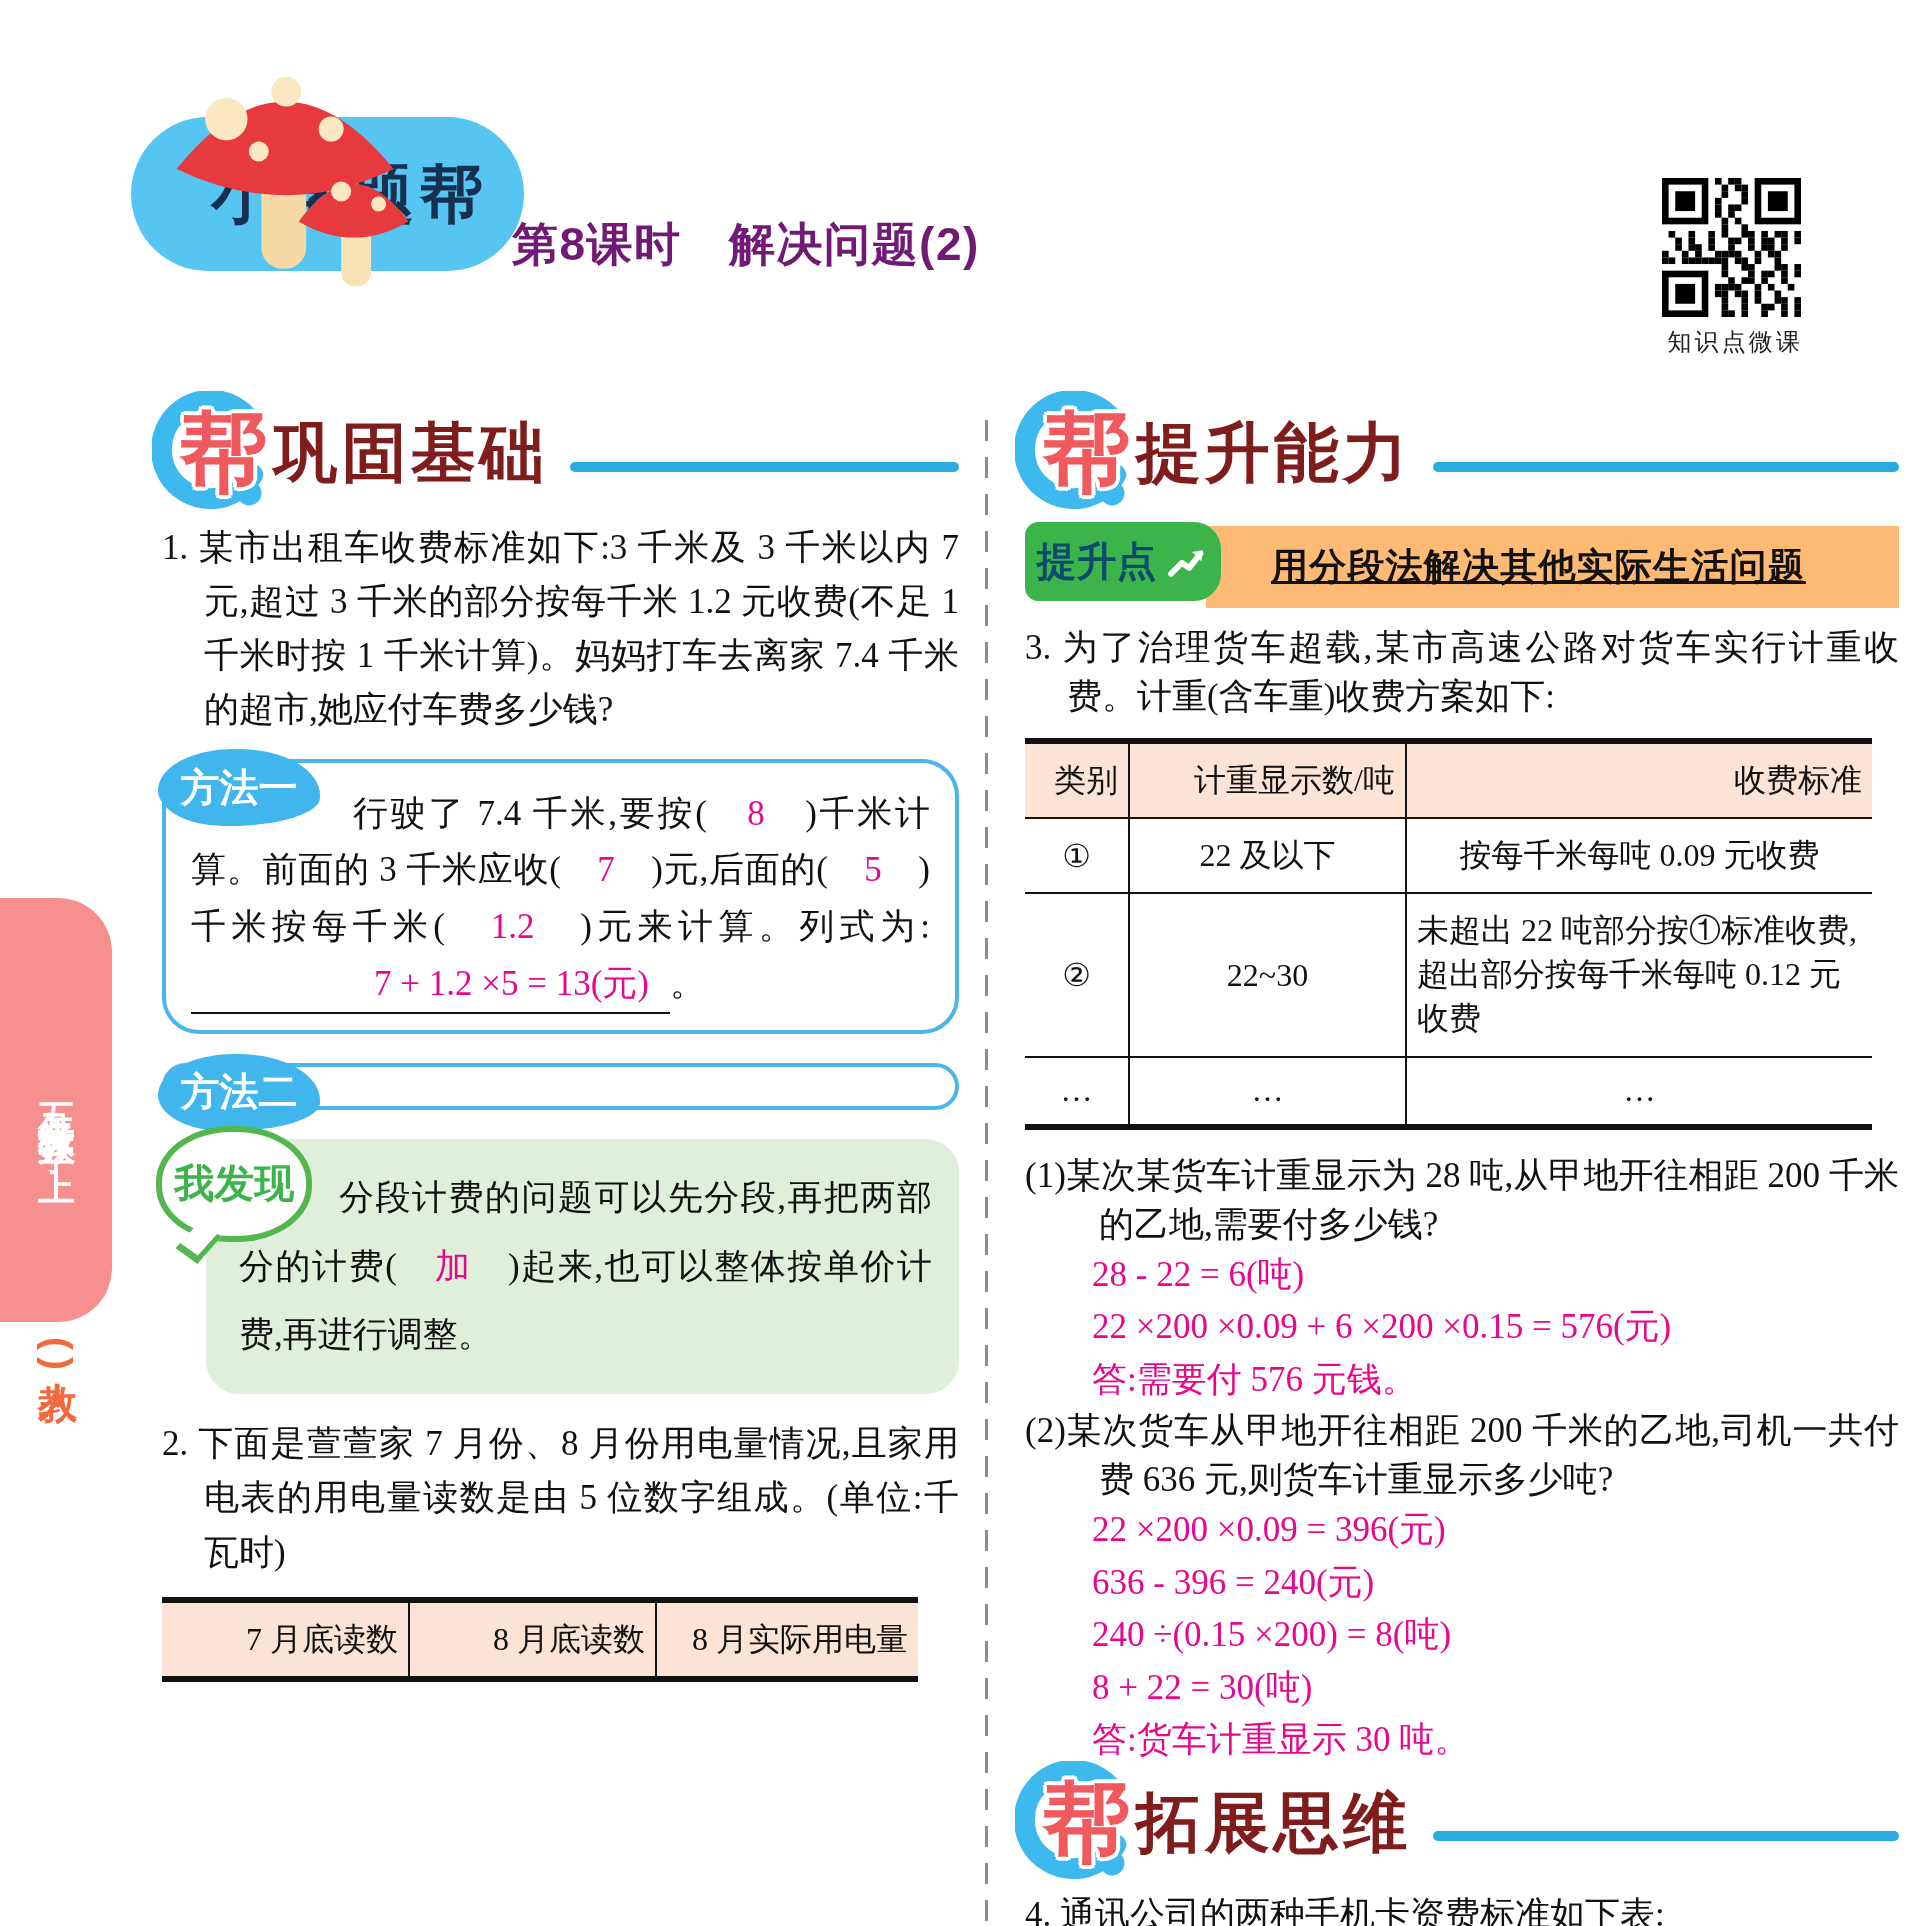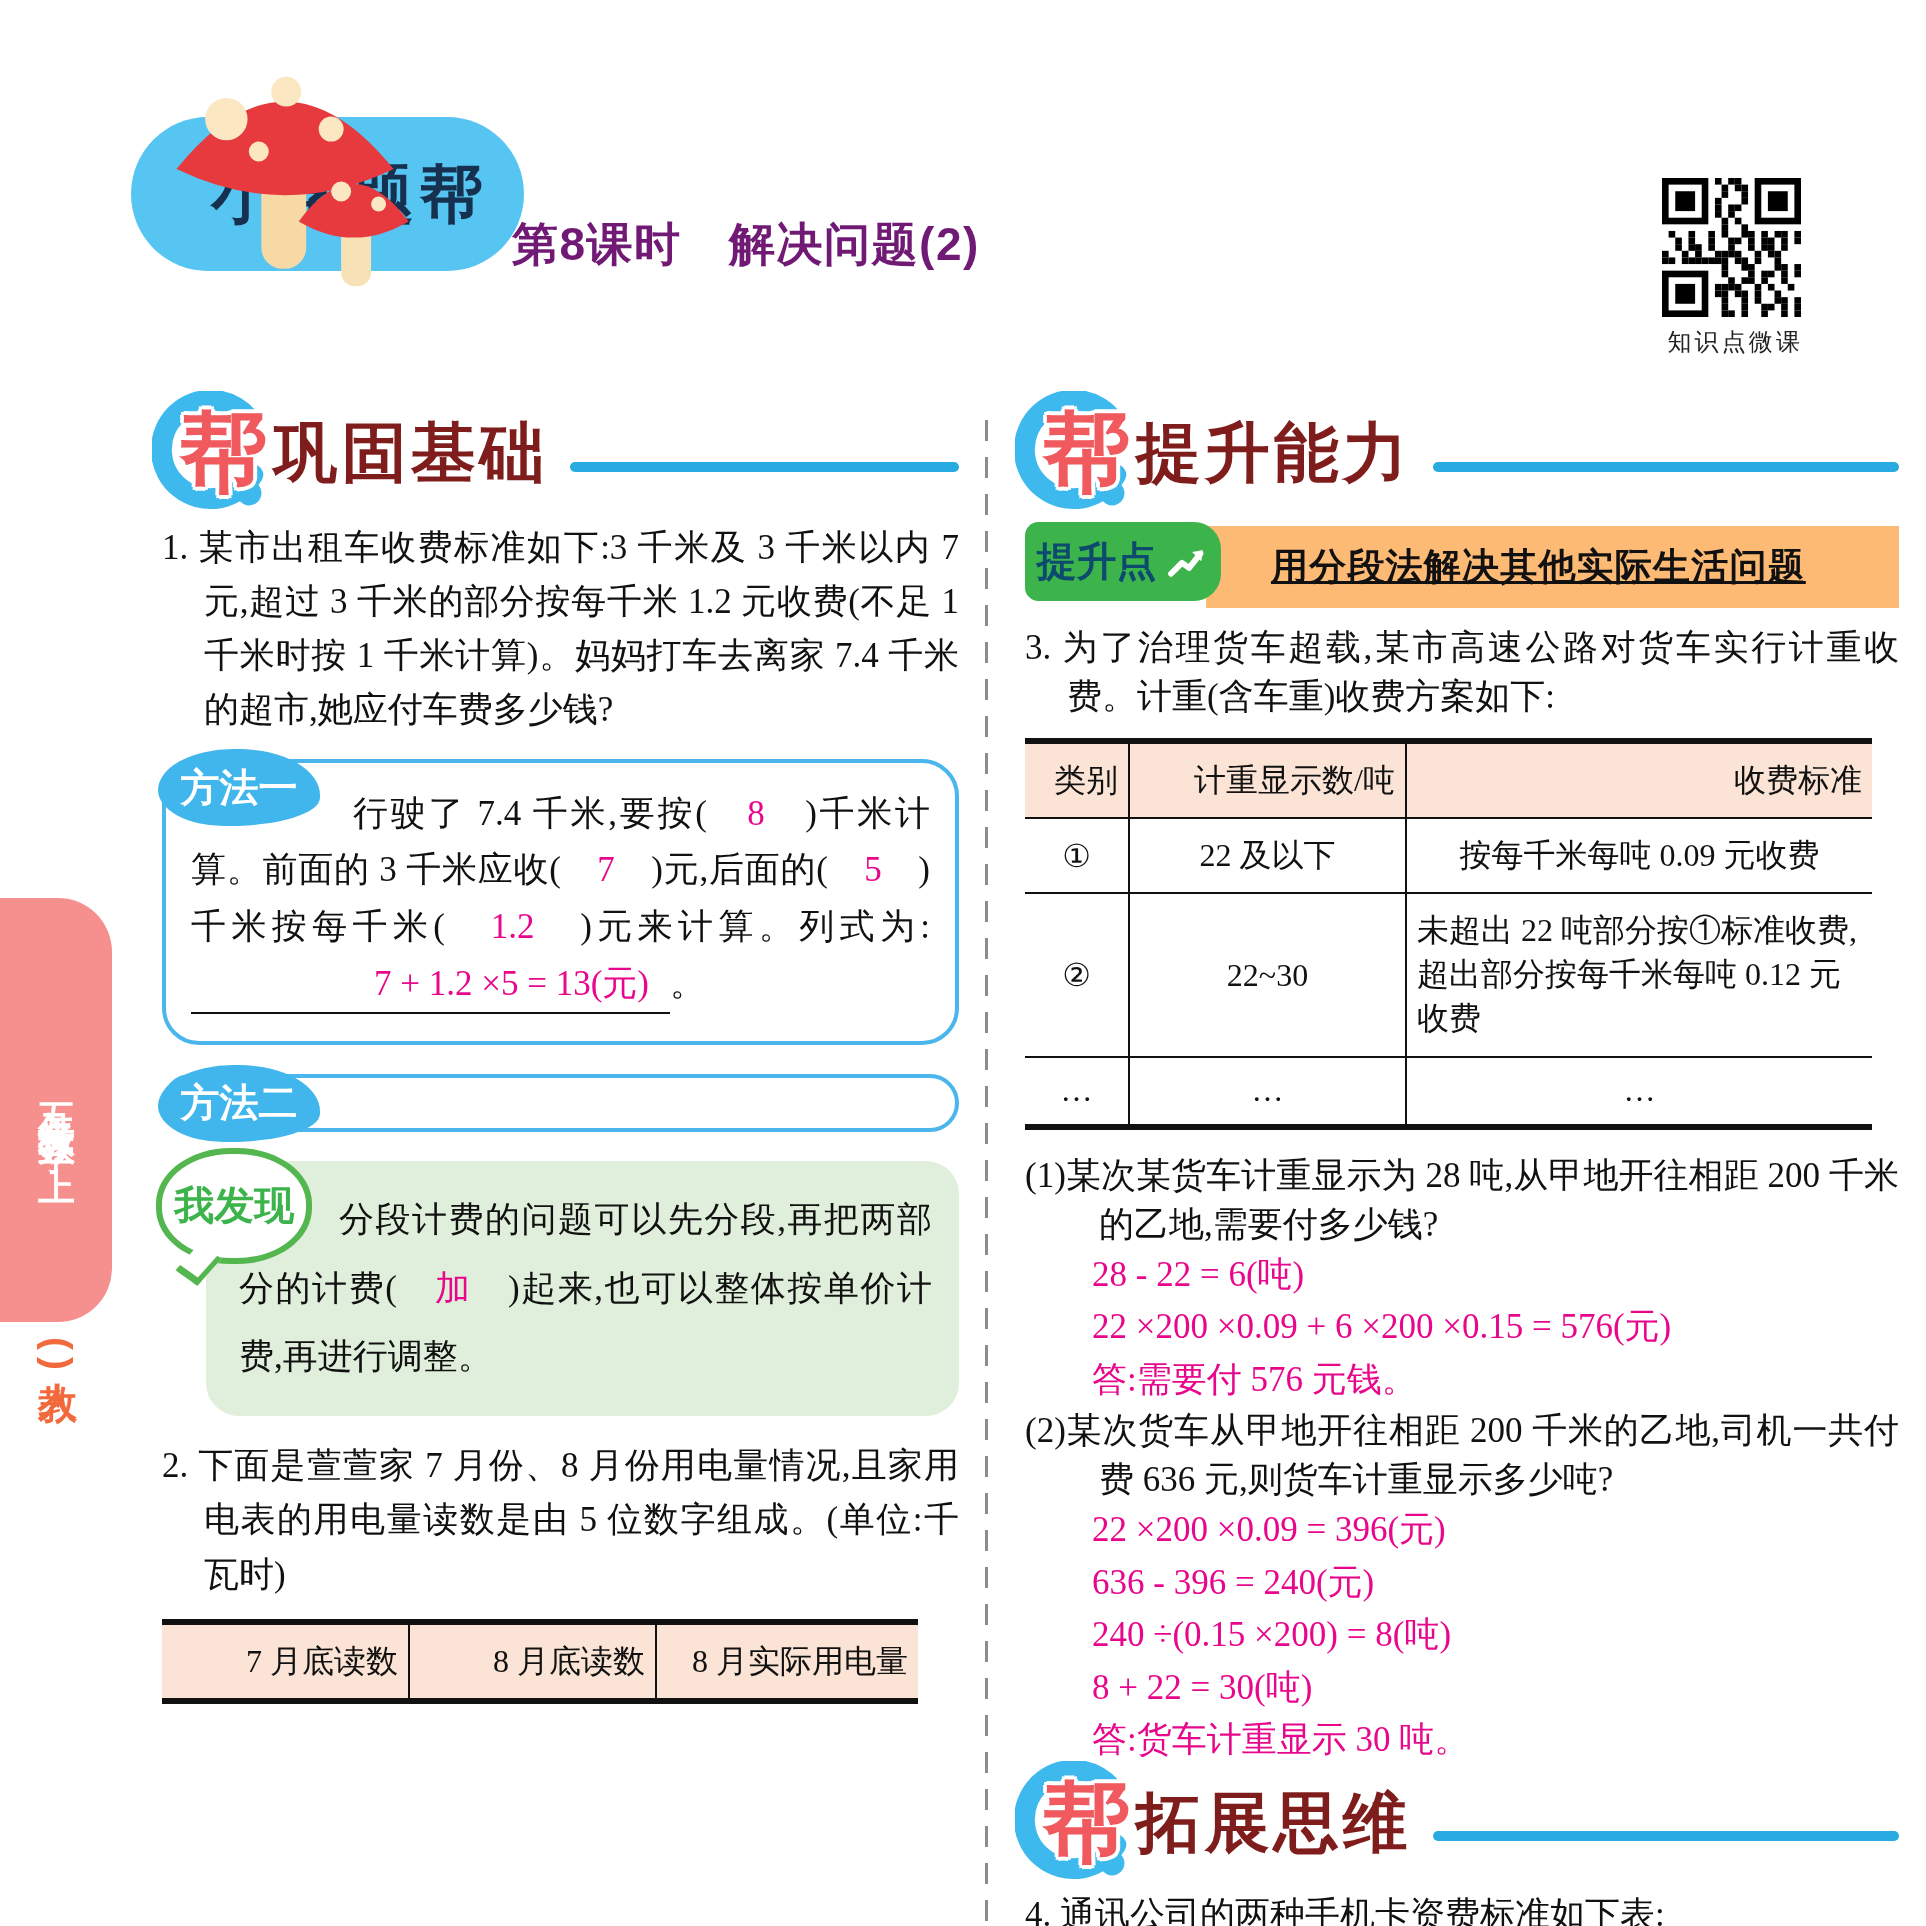--- a/index.html
+++ b/index.html
@@ -42,21 +42,21 @@
   
   .para{font-size:35px;line-height:1.55;text-align:justify;}
   .tightp{line-height:1.4;}
   .hang1{padding-left:42px;text-indent:-42px;}
   .hang2{padding-left:74px;text-indent:-74px;}
   .mag{color:#e8078c;}
   .blank{border-bottom:2.7px solid #111;padding:0 21px;display:inline-block;}
   .ansR{font-size:35px;line-height:1.5;margin-left:67px;}
 
   
-  .method{position:relative;border:4.6px solid #4ab6ec;border-radius:37px;padding:23px 25px 27px;margin:21px 0 29px;}
+  .method{position:relative;border:4.6px solid #4ab6ec;border-radius:37px;padding:23px 25px 16px;margin:21px 0 29px;}
   .method .badge{position:absolute;left:-7.7px;top:-13.5px;background:#41b6ec;color:#fff;z-index:2;
                  font:900 39px "Liberation Sans",sans-serif;padding:11.6px 22.3px;
                  border-radius:48% 52% 58% 42% / 55% 62% 38% 48%;}
   .m-body{font-size:35px;line-height:1.62;text-indent:162px;text-align:justify;}
 
   
   .discover{position:relative;margin:21px 0 23px;}
   .discover .box{margin-left:44px;background:#e0efdb;border-radius:33px;padding:25px 27px 25px 33px;
                  font-size:35px;line-height:1.95;text-indent:100px;text-align:justify;}
   .bubble{position:absolute;left:-5.8px;top:-13.5px;width:144px;height:104px;background:#fff;z-index:2;

